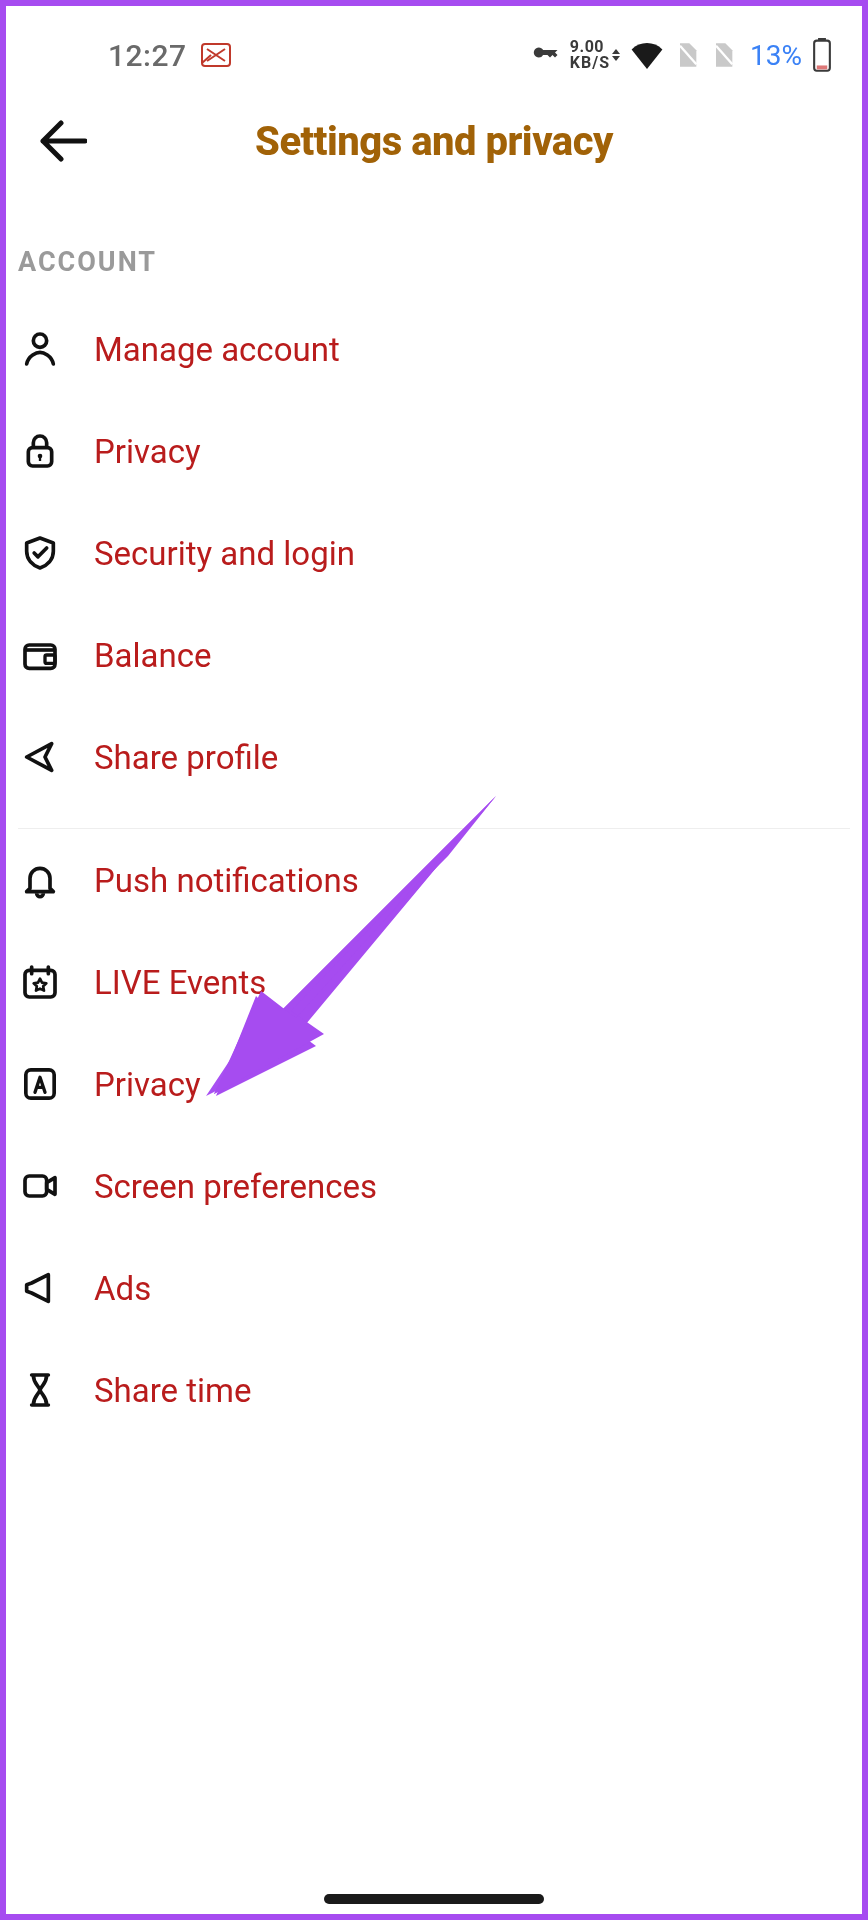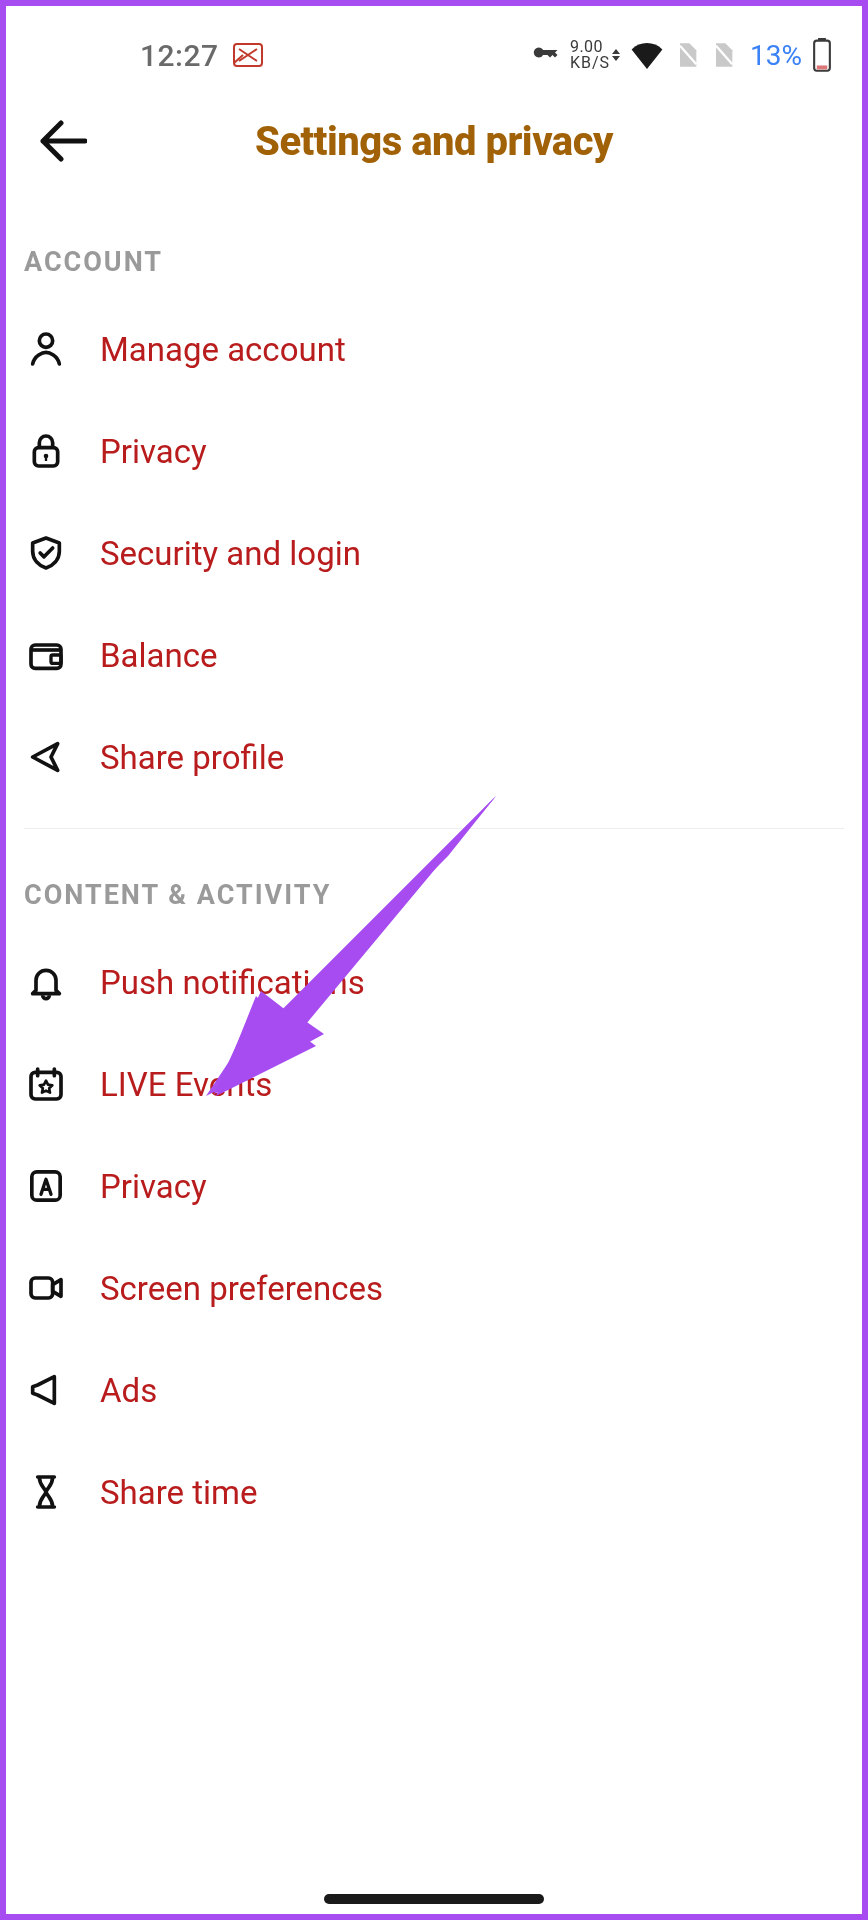--- a/index.html
+++ b/index.html
@@ -20,25 +20,25 @@
 
   
   .status-bar {
     display: flex;
     align-items: center;
     padding: 18px 30px 0 30px;
     height: 80px;
     font-size: 30px;
     color: #6a6a6a;
   }
-  .status-left { display: flex; align-items: center; gap: 14px; flex: 0 0 auto; margin-left: 104px;}
+  .status-left { display: flex; align-items: center; gap: 14px; flex: 0 0 auto; margin-left: 72px;}
   .status-right { display: flex; align-items: center; gap: 10px; margin-left: auto; }
   .status-time { font-weight: 500; letter-spacing: 0.5px; }
   .scr-rec { width: 30px; height: 24px; }
-  .kbs-wrap { display: flex; flex-direction: column; align-items:flex-start; line-height: 1; font-size: 16px; color:#3a3a3a; font-weight:400;}
+  .kbs-wrap { display: flex; flex-direction: column; align-items:flex-start; line-height: 1; font-size: 16px; color:#3a3a3a; font-weight:700;}
   .kbs-wrap .top{ letter-spacing:0.5px;}
   .kbs-wrap .bot{ letter-spacing:1px;}
   .kbs-arrows{ display:flex; flex-direction:column; justify-content:center; margin-left:2px;}
   .kbs-arrows .t, .kbs-arrows .b{ width:0;height:0;border-left:4px solid transparent;border-right:4px solid transparent;}
   .kbs-arrows .t{ border-bottom:5px solid #3a3a3a; margin-bottom:2px;}
   .kbs-arrows .b{ border-top:5px solid #3a3a3a;}
   .wifi-ic, .sim-ic, .key-ic, .batt-ic { display:inline-flex; }
   .batt-pct { font-size: 28px; color:#3b82f6; margin-left:4px;}
 
   
@@ -59,21 +59,21 @@
   }
   .header-title {
     font-size: 40px;
     font-weight: 800;
     color: #a16207;
     letter-spacing: -0.5px;
   }
 
   
   .section {
-    padding: 0 18px;
+    padding: 0 12px;
   }
   .section-header {
     font-size: 27px;
     font-weight: 700;
     letter-spacing: 2px;
     color: #9a9a9a;
     text-transform: uppercase;
     padding: 50px 0 20px 0;
   }
   .row {
@@ -245,21 +245,20 @@
             <path d="M4 12l15-8-4 8 4 8-15-8z" fill="none" stroke="#111" stroke-width="2.2" stroke-linejoin="round"></path>
           </svg>
       </span>
       <span class="label">Share profile</span>
     </div>
 
     <div class="divider"></div>
   </div>
 
   <div class="section">
-    <div class="section-header">CONTENT &amp; ACTIVITY</div>
 
     <div class="row">
       <span class="ic">
         <svg viewBox="0 0 24 24" width="40" height="40">
             <path d="M6 17V11a6 6 0 0 1 12 0v6l2 2H4l2-2z" fill="none" stroke="#111" stroke-width="2.2" stroke-linejoin="round"></path>
             <path d="M10 20a2 2 0 0 0 4 0" fill="none" stroke="#111" stroke-width="2.2"></path>
           </svg>
       </span>
       <span class="label">Push notifications</span>
     </div>

